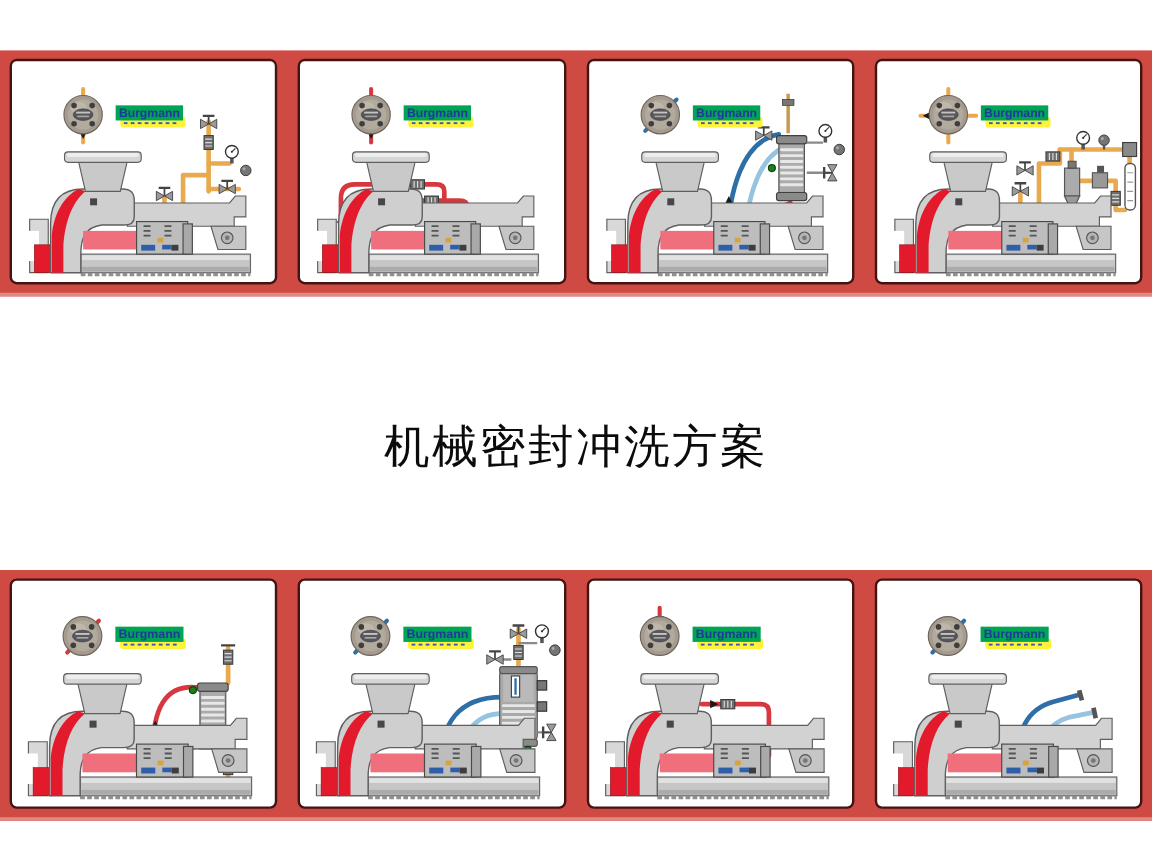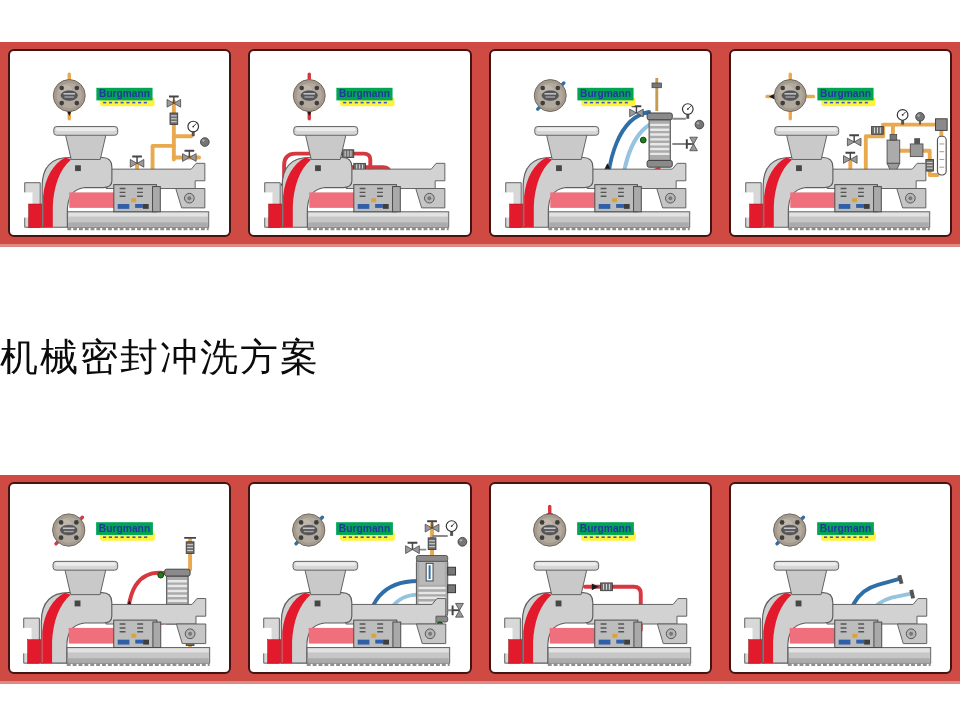--- a/index.html
+++ b/index.html
@@ -6,21 +6,21 @@
   .stage{position:relative;width:960px;height:720px;background:#fff;overflow:hidden;
          font-family:"Liberation Sans","DejaVu Sans",sans-serif;}
   .strip{position:absolute;left:0;width:960px;background:#D04A44;
          display:flex;gap:17px;padding:7px 8px;box-sizing:border-box;
          border-bottom:3px solid #DD8A84;}
   .strip.top{top:42px;height:205px;}
   .strip.bottom{top:475px;height:209px;}
   .panel{flex:1 1 0;background:#fff;border:2px solid #431414;border-radius:6px;
          overflow:hidden;position:relative;}
   .panel svg{display:block;width:100%;height:100%;}
-  .slide-title{position:absolute;left:0;top:332px;width:960px;
+  .slide-title{position:absolute;left:0;top:347px;width:960px;text-align:center;
          font-family:"Liberation Serif","DejaVu Serif",serif;
          font-size:38px;letter-spacing:2px;color:#0b0b0b;}
   
   .p{fill:none;stroke-width:4;stroke-linecap:round;stroke-linejoin:round;}
   .stub{fill:none;stroke-width:3.5;stroke-linecap:round;}
   .o{stroke:#E9A94F}.r{stroke:#D73840}.lr{stroke:#E9868C}
   .b{stroke:#2F6FA8}.lb{stroke:#96C3DF}
   .thin{fill:none;stroke:#8a8a8a;stroke-width:2;}
   .tan{fill:none;stroke:#C59B52;stroke-width:3;}
 </style>

